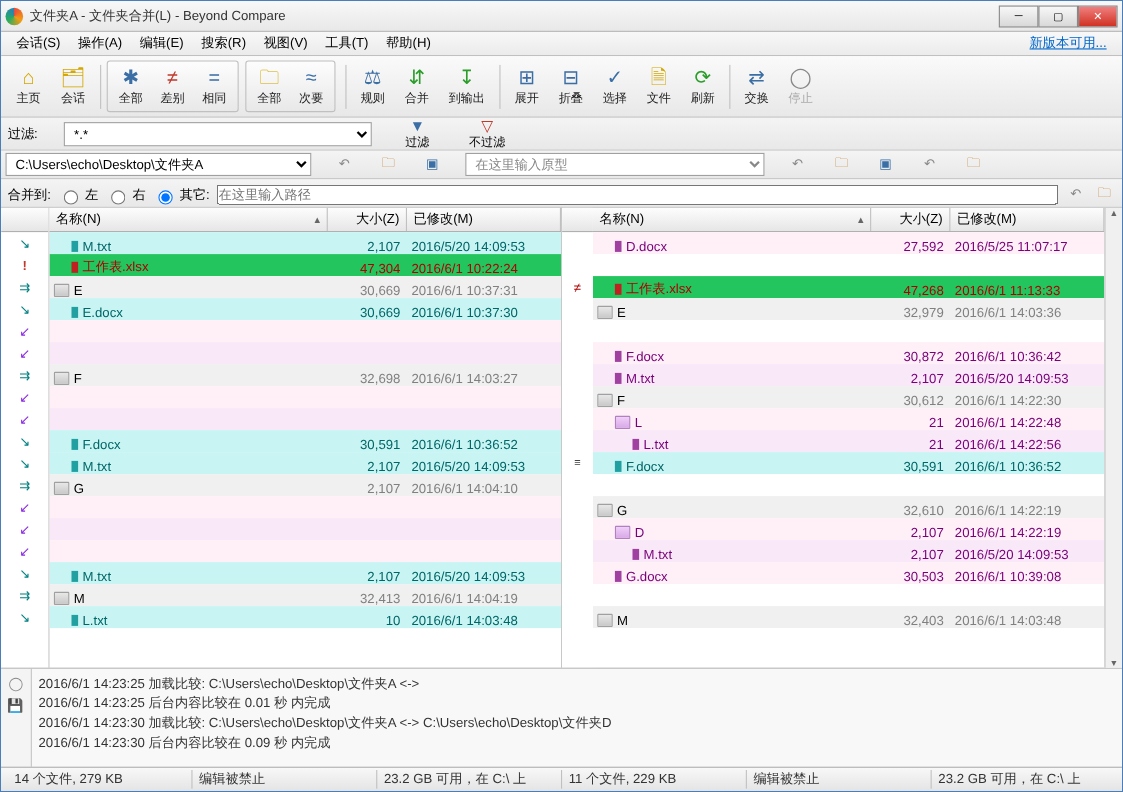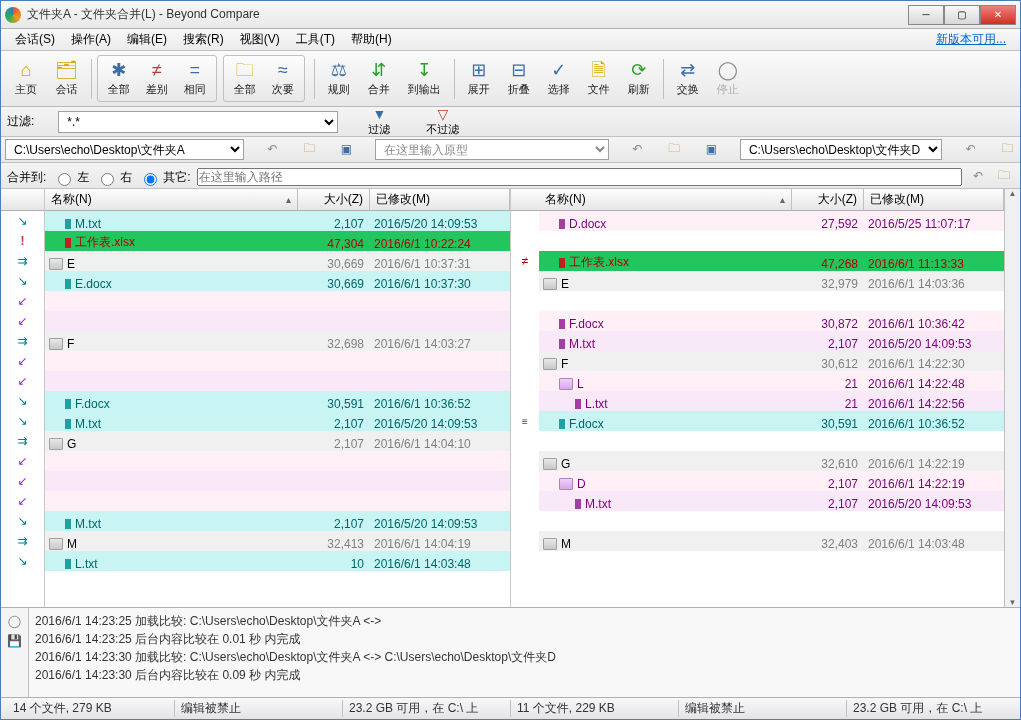--- a/index.html
+++ b/index.html
@@ -227,21 +227,20 @@
 
 <div class="pathrow">
   <select style="width:278px;"><option>C:\Users\echo\Desktop\文件夹A</option></select>
   <span class="icobtn" style="color:#888">↶</span>
   <span class="icobtn">🗀</span>
   <span class="icobtn" style="color:#3a6ea5">▣</span>
   <select style="width:272px;color:#888" placeholder="在这里输入原型"><option>在这里输入原型</option></select>
   <span class="icobtn" style="color:#888">↶</span>
   <span class="icobtn">🗀</span>
   <span class="icobtn" style="color:#3a6ea5">▣</span>
-  <select style="flex:1;"><option>C:\Users\echo\Desktop\文件夹D</option></select>
   <span class="icobtn" style="color:#888">↶</span>
   <span class="icobtn">🗀</span>
 </div>
 
 <div class="mergerow">
   <label>合并到:</label>
   <input type="radio" name="mt" style="">
     <label>左</label>
   <input type="radio" name="mt" style="">
     <label>右</label>
@@ -605,20 +604,29 @@
         </div>
         <div class="row pink2">
           <div class="cell-name">
             <span class="indent2"></span>
             <span class="file-bar purple"></span>
             <span>M.txt</span>
           </div>
           <div class="cell-size">2,107</div>
           <div class="cell-date">2016/5/20 14:09:53</div>
         </div>
+        <div class="row pink1">
+          <div class="cell-name">
+            <span class="indent1"></span>
+            <span class="file-bar purple"></span>
+            <span>G.docx</span>
+          </div>
+          <div class="cell-size">30,503</div>
+          <div class="cell-date">2016/6/1 10:39:08</div>
+        </div>
         <div class="row white">
           <div class="cell-name"></div>
           <div class="cell-size"></div>
           <div class="cell-date"></div>
         </div>
         <div class="row gray">
           <div class="cell-name">
             <span class="folder-ic gray"></span>
             <span>M</span>
           </div>

